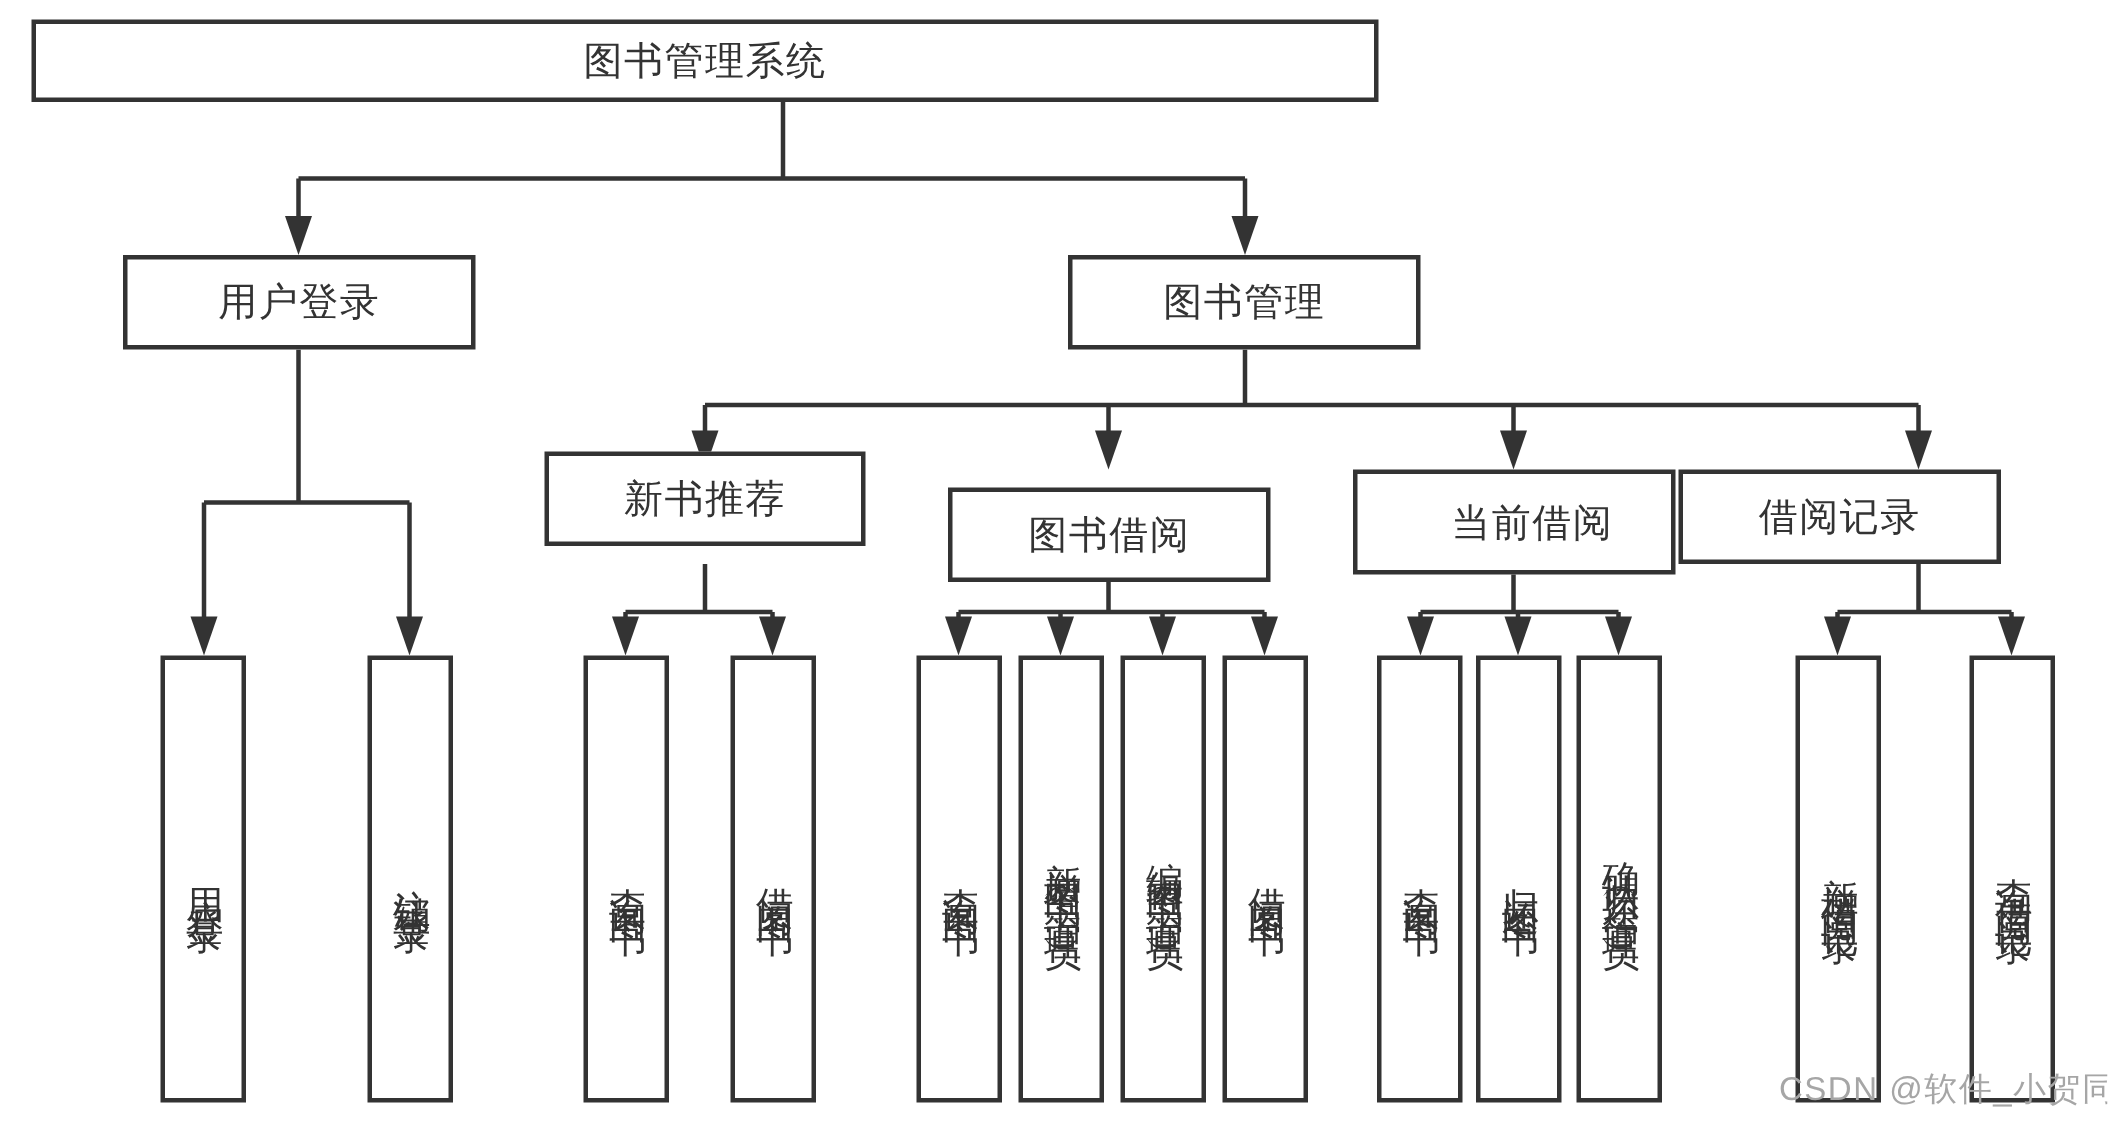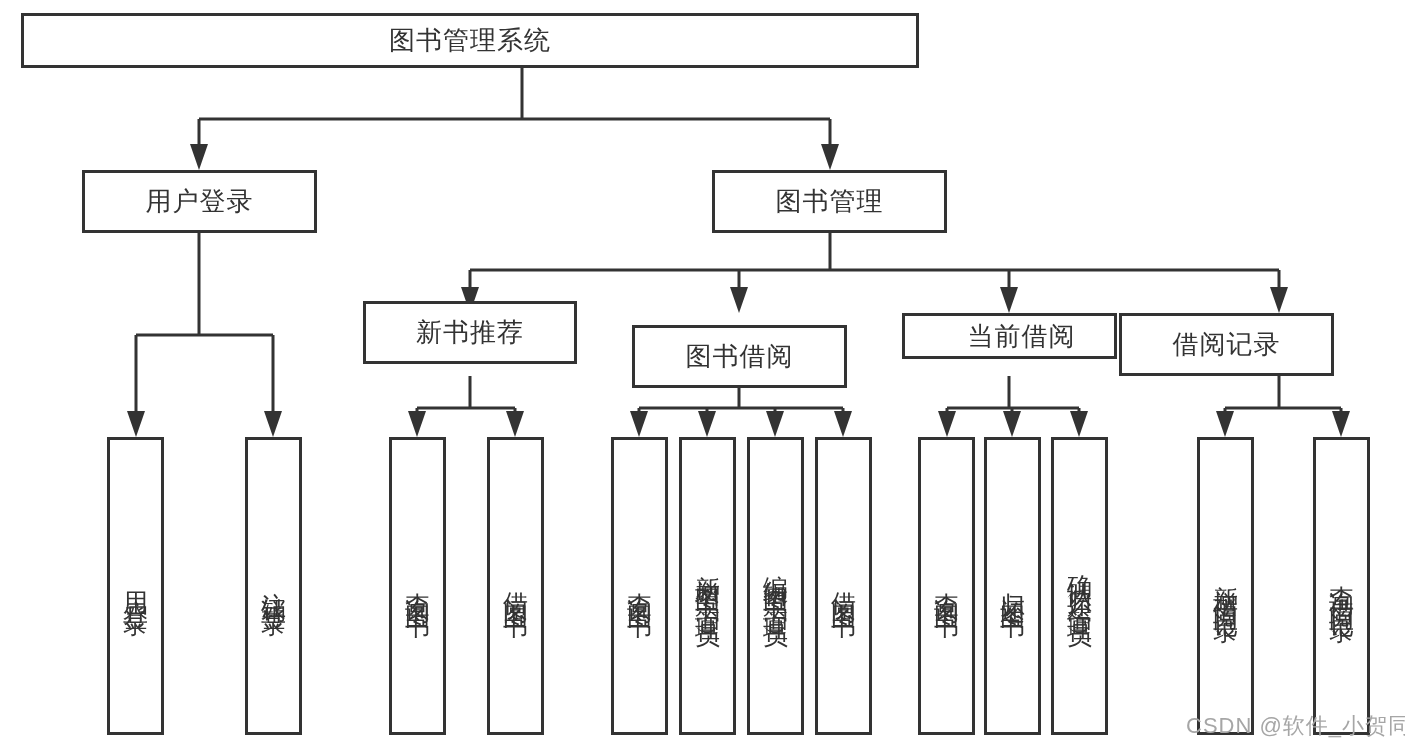--- a/index.html
+++ b/index.html
@@ -34,21 +34,21 @@
     text-orientation: mixed;
     font-size: 25px;
     letter-spacing: 7px;
     line-height: 1;
   }
   .root-box     { left: 21px;   top: 13px;  width: 898px; height: 55px; }
   .l2-user      { left: 82px;   top: 170px; width: 235px;  height: 63px; }
   .l2-book      { left: 712px;  top: 170px; width: 235px;  height: 63px; text-align: center; }
   .l3-newrec    { left: 363px;  top: 301px; width: 214px;  height: 63px; }
   .l3-borrow    { left: 632px;  top: 313px; width: 215px;  height: 63px; margin-top: 12px; }
-  .l3-current   { left: 902px;  top: 313px; width: 215px;  height: 46px; padding-left: 24px; }
+  .l3-current   { left: 902px;  top: 313px; width: 215px;  height: 70px; padding-left: 24px; }
   .l3-records   { left: 1119px; top: 313px; width: 215px;  height: 63px; }
   .leaf         { top: 437px; width: 57px; height: 298px; }
   .lf-login     { left: 107px; }
   .lf-logout    { left: 245px; }
   .lf-q1        { left: 389px; }
   .lf-b1        { left: 487px; }
   .lf-q2        { left: 611px; }
   .lf-add       { left: 679px; }
   .lf-edit      { left: 747px; }
   .lf-b2        { left: 815px; }

